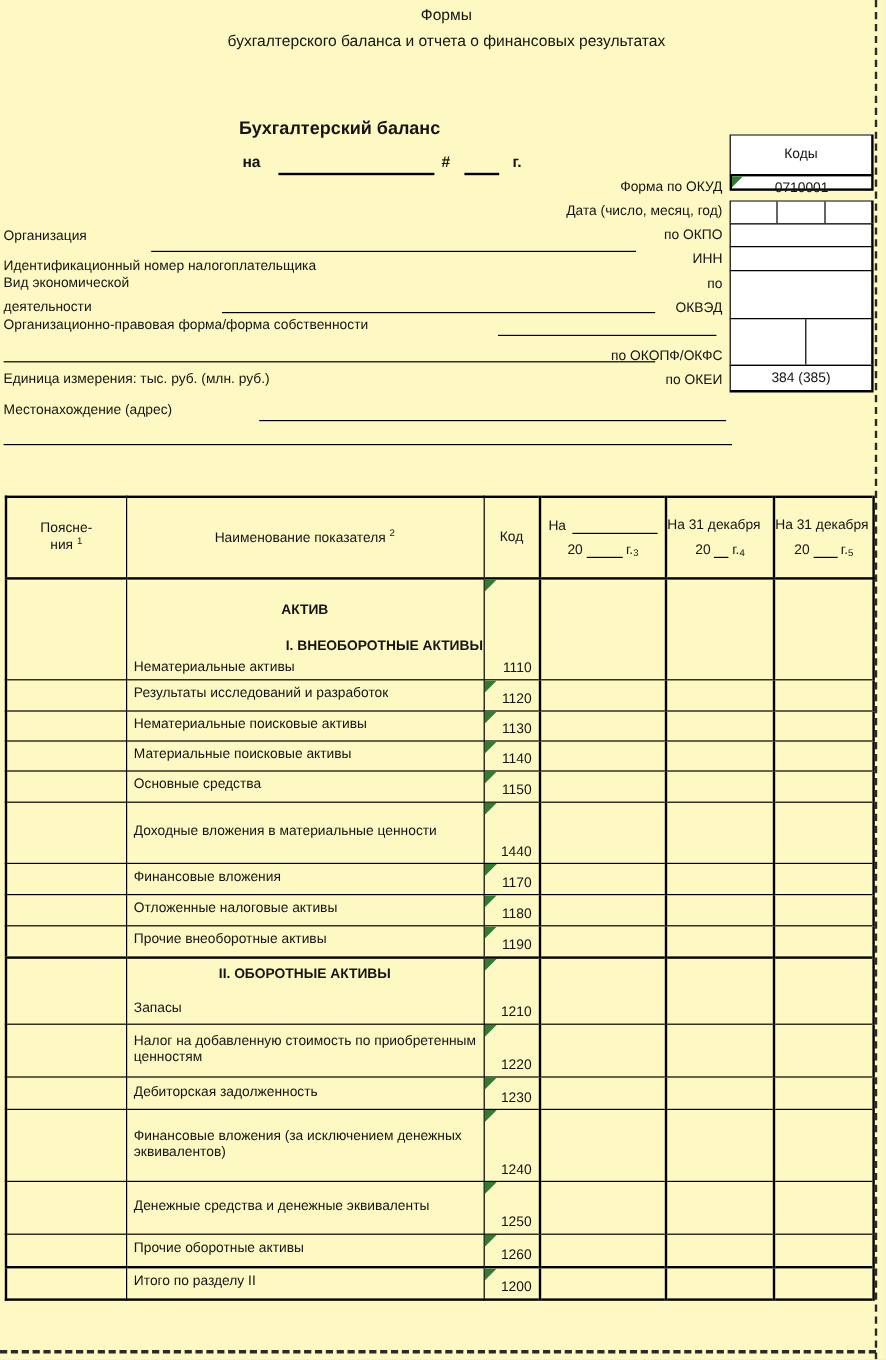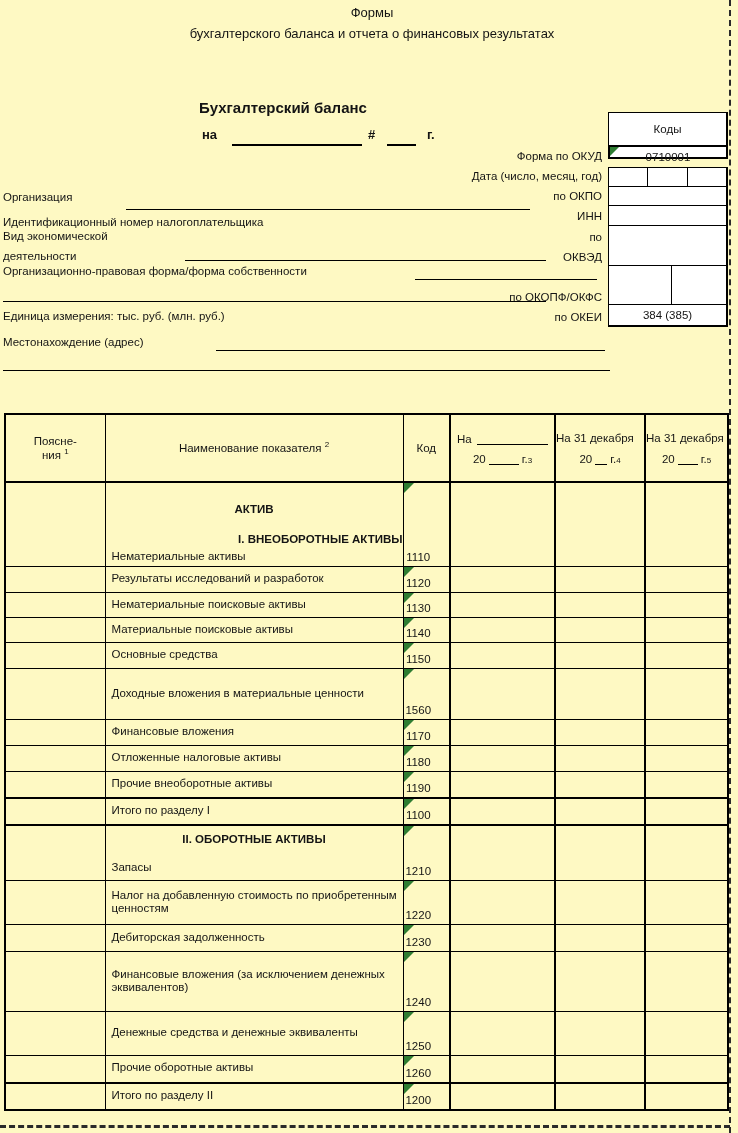--- a/index.html
+++ b/index.html
@@ -21,21 +21,21 @@
   .tri{position:absolute;top:0;left:0;width:0;height:0;border-top:9px solid #2e7d32;border-right:9px solid transparent}
   .tri-sm{border-top-width:10px;border-right-width:10px}
   
   table.bal{position:absolute;left:4px;top:413px;width:723px;border-collapse:collapse;table-layout:fixed;border:2px solid #000}
   table.bal th,table.bal td{border:1px solid #000;padding:0;font-size:11.5px;font-weight:normal;overflow:hidden;vertical-align:middle;box-sizing:border-box}
   table.bal thead th{border-bottom:2px solid #000;vertical-align:middle}
   .vcol{border-left:2px solid #000 !important}
   .vlast{border-right:2px solid #000 !important}
   tr.tt td{border-top:2px solid #000}
   td.code-cell{position:relative}
-  .code-num{position:absolute;bottom:3px;left:0;right:16px;text-align:center}
+  .code-num{position:absolute;bottom:3px;left:0;right:6px;text-align:right}
   td.name-cell{vertical-align:bottom}
   .nm{padding:1px 2px 3px 6px;line-height:13px}
   .sec{text-align:center;font-weight:bold;line-height:13px}
   .hh{line-height:13px}
   sup{font-size:8px;line-height:8px}
   .h1{display:flex;align-items:flex-end;padding:0 6px}
   .h1 .u{flex:1;border-bottom:1.5px solid #000;height:12px;margin-left:5px}
   .h2{display:flex;align-items:flex-end;justify-content:center;margin-top:7px}
   .h2 .u{border-bottom:1.5px solid #000;height:12px;margin:0 3px}
   .clip1{white-space:nowrap;text-align:left;overflow:hidden;line-height:13px}
@@ -220,21 +220,21 @@
           <td class="vcol"></td>
           <td class="vcol vlast"></td>
         </tr>
         <tr style="height: 51px;">
           <td></td>
           <td class="name-cell">
             <div class="nm">Доходные вложения в материальные ценности</div>
           </td>
           <td class="code-cell">
             <span class="tri tri-sm"></span>
-            <span class="code-num">1560</span>
+            <span class="code-num">1440</span>
           </td>
           <td class="vcol"></td>
           <td class="vcol"></td>
           <td class="vcol vlast"></td>
         </tr>
         <tr style="height: 26px;">
           <td></td>
           <td class="name-cell">
             <div class="nm">Финансовые вложения</div>
           </td>
@@ -260,33 +260,20 @@
           <td class="vcol vlast"></td>
         </tr>
         <tr style="height: 26px;">
           <td></td>
           <td class="name-cell">
             <div class="nm">Прочие внеоборотные активы</div>
           </td>
           <td class="code-cell">
             <span class="tri tri-sm"></span>
             <span class="code-num">1190</span>
-          </td>
-          <td class="vcol"></td>
-          <td class="vcol"></td>
-          <td class="vcol vlast"></td>
-        </tr>
-        <tr class="tt" style="height: 27px;">
-          <td></td>
-          <td class="name-cell">
-            <div class="nm">Итого по разделу I</div>
-          </td>
-          <td class="code-cell">
-            <span class="tri tri-sm"></span>
-            <span class="code-num">1100</span>
           </td>
           <td class="vcol"></td>
           <td class="vcol"></td>
           <td class="vcol vlast"></td>
         </tr>
         <tr class="tt" style="height: 56px;">
           <td></td>
           <td class="name-cell">
             <div class="sec" style="margin-top: 5px;">II. ОБОРОТНЫЕ АКТИВЫ</div>
             <div class="nm" style="margin-top: 14px;">Запасы</div>

